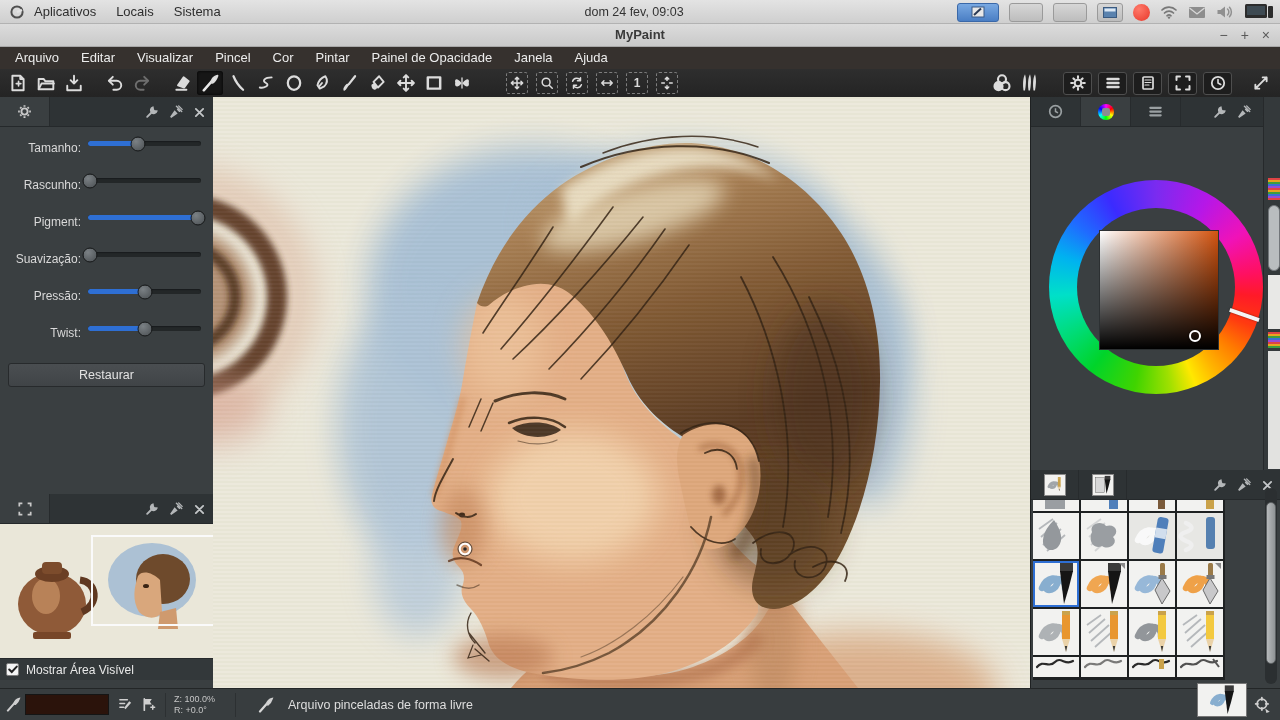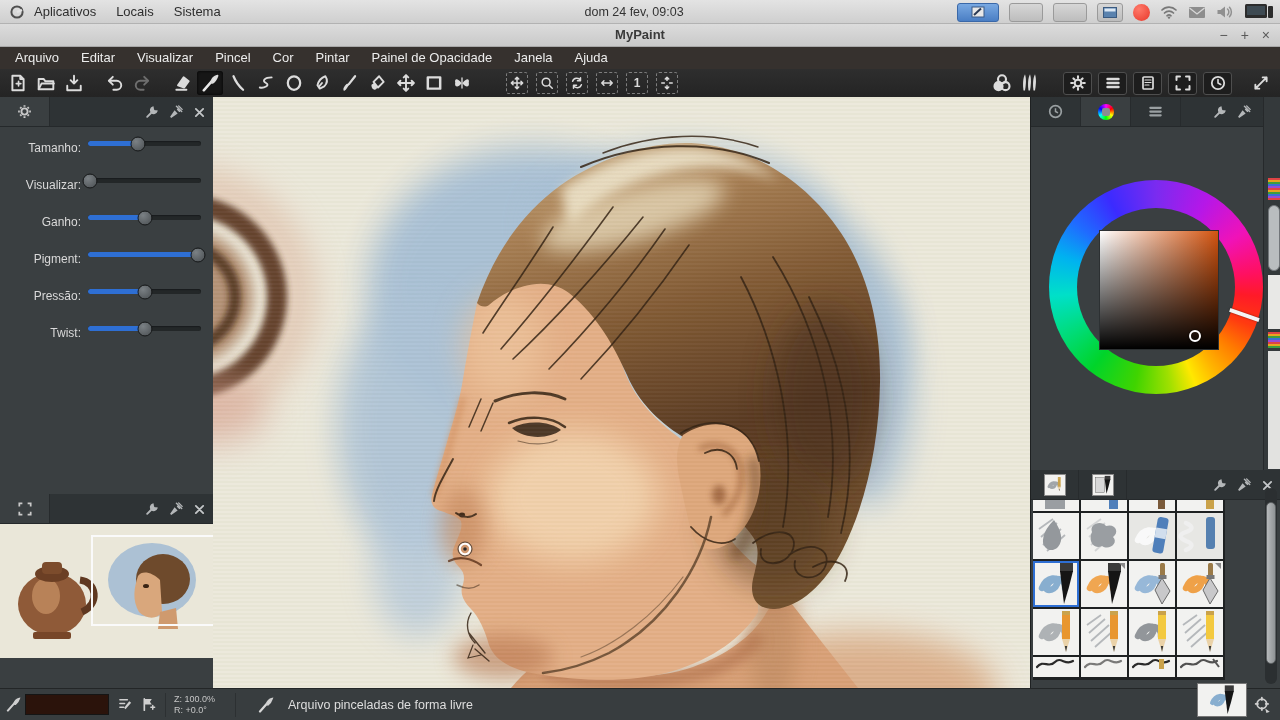--- a/index.html
+++ b/index.html
@@ -451,55 +451,56 @@
       </div>
       <div id="sliders">
         <div class="srow">
             <span class="slabel">Tamanho:</span>
             <span class="strack">
               <span class="sfill" style="width: 44%;"></span>
               <span class="sknob sl-knob" style="left: 44%;"></span>
             </span>
           </div>
         <div class="srow">
-            <span class="slabel">Visualizar:</span>
+            <span class="slabel">Rascunho:</span>
             <span class="strack">
               <span class="sfill" style="width: 2%;"></span>
               <span class="sknob sl-knob" style="left: 2%;"></span>
-            </span>
-          </div>
-        <div class="srow">
-            <span class="slabel">Ganho:</span>
-            <span class="strack">
-              <span class="sfill" style="width: 50%;"></span>
-              <span class="sknob sl-knob" style="left: 50%;"></span>
             </span>
           </div>
         <div class="srow">
             <span class="slabel">Pigment:</span>
             <span class="strack">
               <span class="sfill" style="width: 97%;"></span>
               <span class="sknob sl-knob" style="left: 97%;"></span>
             </span>
           </div>
         <div class="srow">
+            <span class="slabel">Suavização:</span>
+            <span class="strack">
+              <span class="sfill" style="width: 2%;"></span>
+              <span class="sknob sl-knob" style="left: 2%;"></span>
+            </span>
+          </div>
+        <div class="srow">
             <span class="slabel">Pressão:</span>
             <span class="strack">
               <span class="sfill" style="width: 50%;"></span>
               <span class="sknob sl-knob" style="left: 50%;"></span>
             </span>
           </div>
         <div class="srow">
             <span class="slabel">Twist:</span>
             <span class="strack">
               <span class="sfill" style="width: 50%;"></span>
               <span class="sknob sl-knob" style="left: 50%;"></span>
             </span>
           </div>
       </div>
+      <button id="restore-btn">Restaurar</button>
     </div>
 
     <div id="preview-panel" class="panel">
       <div class="tabbar">
         <div class="tab active">
             <svg width="14" height="14" viewBox="0 0 16 16">
               <use href="#i-corners" style="color:#c9c9c9"></use>
             </svg>
           </div>
         <div class="tab-utils">
@@ -529,20 +530,28 @@
           <rect x="42" y="38" width="20" height="12" rx="4" fill="#7c4c2c"></rect>
           <path d="M80,56 C97,58 100,80 82,88" stroke="#5f3820" stroke-width="7" fill="none"></path>
           <rect x="33" y="108" width="38" height="7" rx="2" fill="#774628"></rect>
           <ellipse cx="152" cy="56" rx="44" ry="37" fill="#a5bdd3" opacity="0.9"></ellipse>
           <ellipse cx="163" cy="55" rx="27" ry="25" fill="#6e4a2c"></ellipse>
           <path d="M138,52 C134,64 132,76 139,88 C147,96 158,95 162,88 L160,56 C152,48 142,46 138,52 Z" fill="#d9a77c"></path>
           <path d="M160,88 L158,105 L178,105 L176,84 Z" fill="#cf9a6e"></path>
           <ellipse cx="146" cy="62" rx="3" ry="2" fill="#3a2414"></ellipse>
           <rect x="92" y="12" width="132" height="89" fill="none" stroke="#fafafa" stroke-width="2"></rect>
         </svg>
+      </div>
+      <div id="preview-footer">
+        <span class="checkbox checked">
+            <svg width="10" height="9" viewBox="0 0 12 10">
+              <path d="M1.5,5 L4.5,8 L10.5,1.5" stroke="#222" stroke-width="2.4" fill="none" stroke-linecap="round"></path>
+            </svg>
+          </span>
+        <span>Mostrar Área Visível</span>
       </div>
     </div>
   </div>
 
   <div id="canvas-wrap">
     <svg width="817" height="591" viewBox="0 0 817 591">
       <defs>
         <filter id="b16" x="-60%" y="-60%" width="220%" height="220%">
             <feGaussianBlur stdDeviation="16"></feGaussianBlur>
           </filter>

